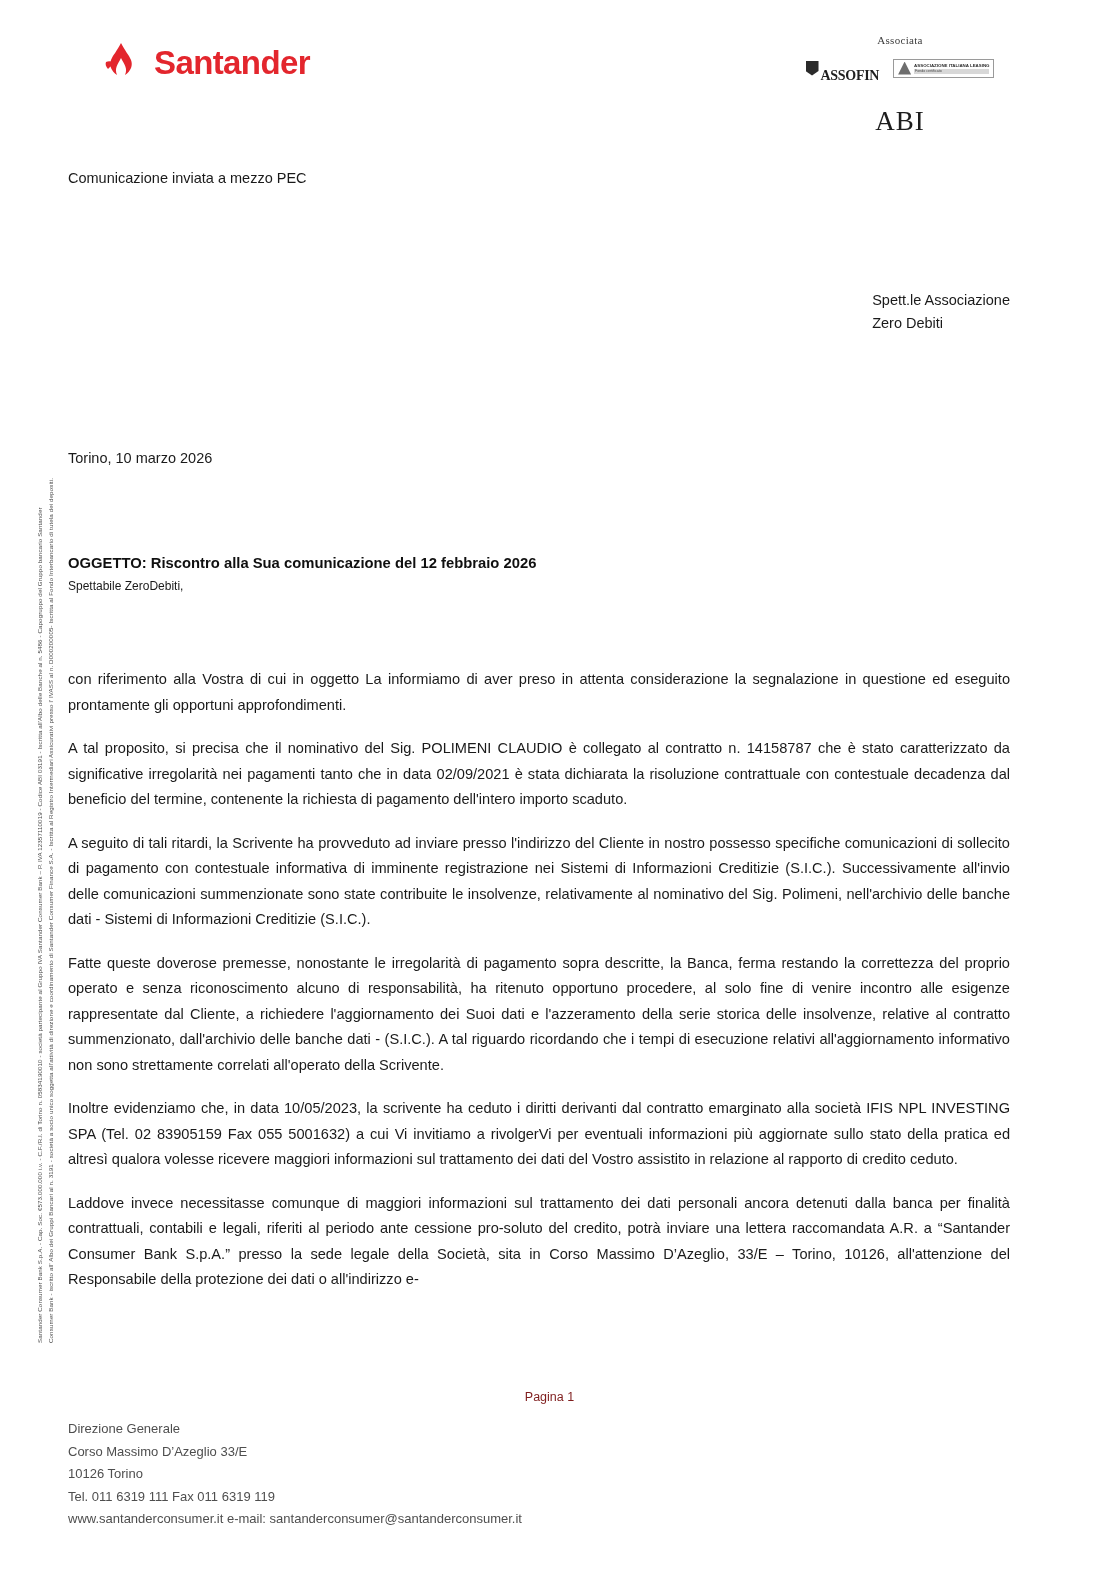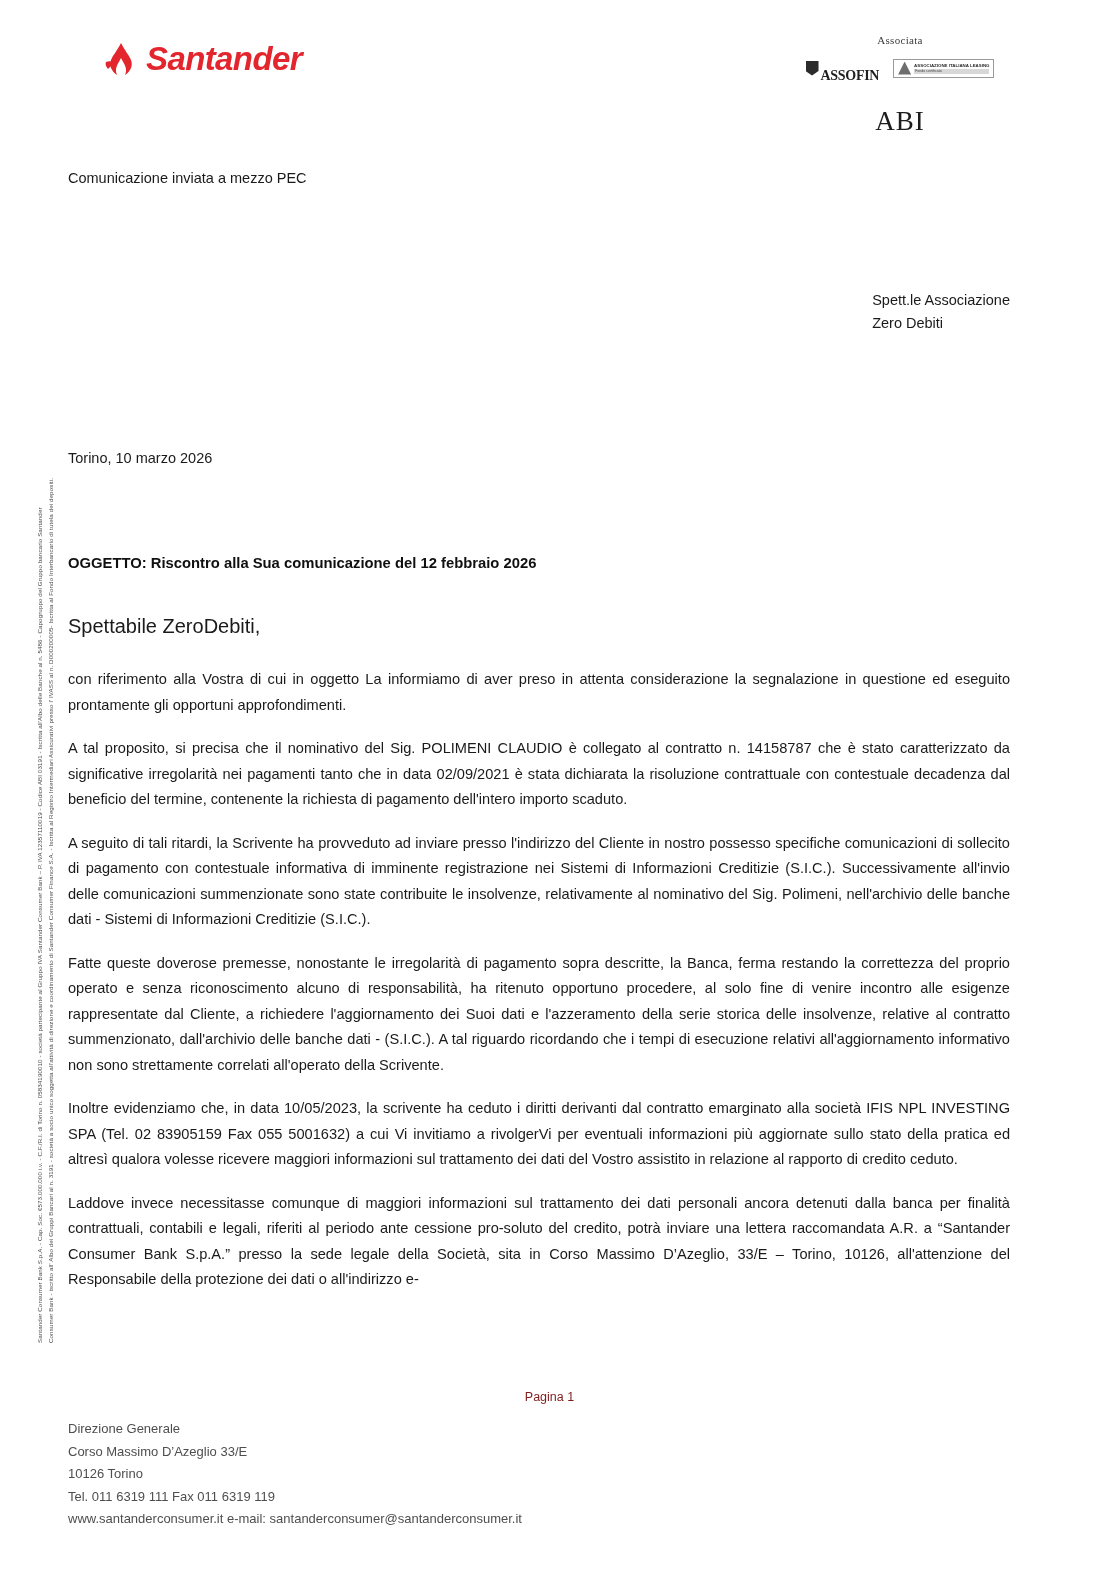--- a/index.html
+++ b/index.html
@@ -37,23 +37,22 @@
     position: absolute;
     left: 0; top: 0;
     width: 1110px;
     height: 150px;
   }
   .logo-wrap {
     position: absolute;
     left: 100px;
     top: 40px;
     display: flex;
-    align-items: flex-start;
-    gap: 4px;
-    font-style: italic;
+    align-items: flex-end;
+    gap: 12px;
   }
   .logo-flame {
     width: 42px; height: 42px;
     position: relative;
   }
   .logo-text {
     font-size: 33px;
     font-weight: bold;
     color: #e3262d;
     letter-spacing: -0.6px;
@@ -168,22 +167,22 @@
     left: 68px;
     top: 532px;
     font-size: 14.8px;
     font-weight: bold;
     color: #101010;
     margin-top: 23px;
   }
   .salutation {
     position: absolute;
     left: 68px;
-    top: 615px;
-    font-size: 20px;
+    top: 579px;
+    font-size: 12px;
     color: #1a1a1a;
   }
   .paragraphs {
     position: absolute;
     left: 68px;
     top: 655px;
     width: 942px;
   }
   .paragraphs p {
     margin: 12px 0 18px 0;

